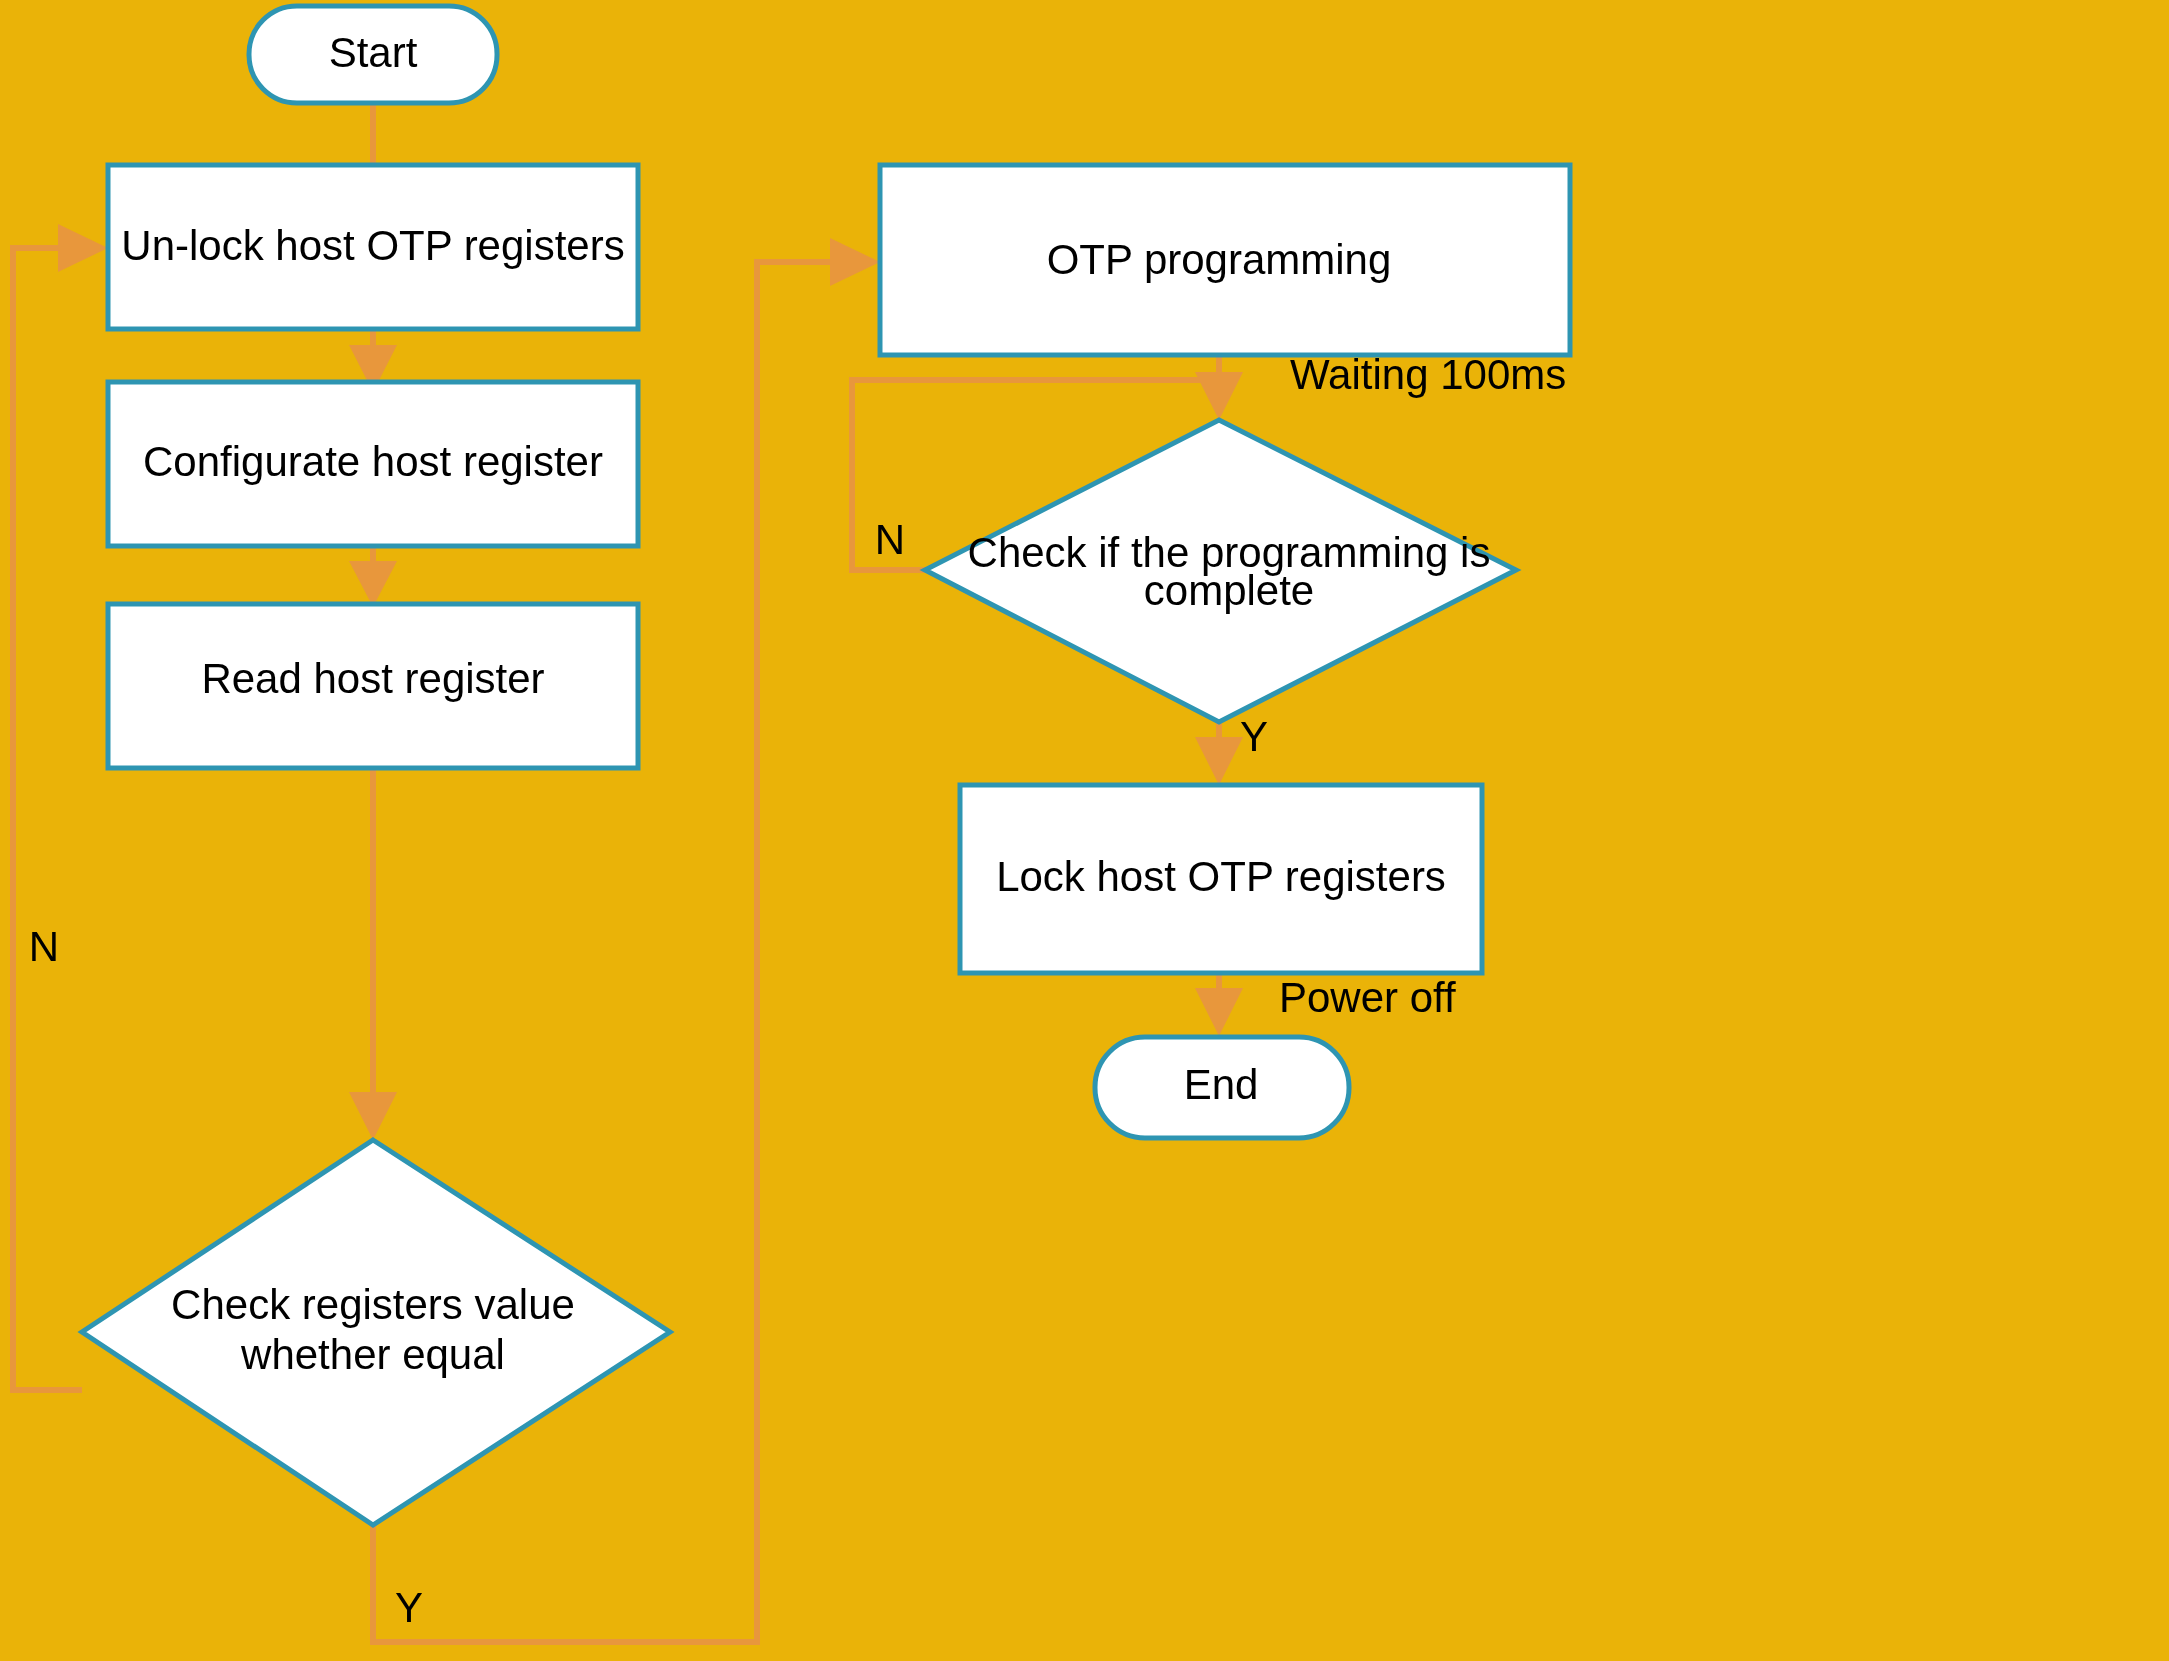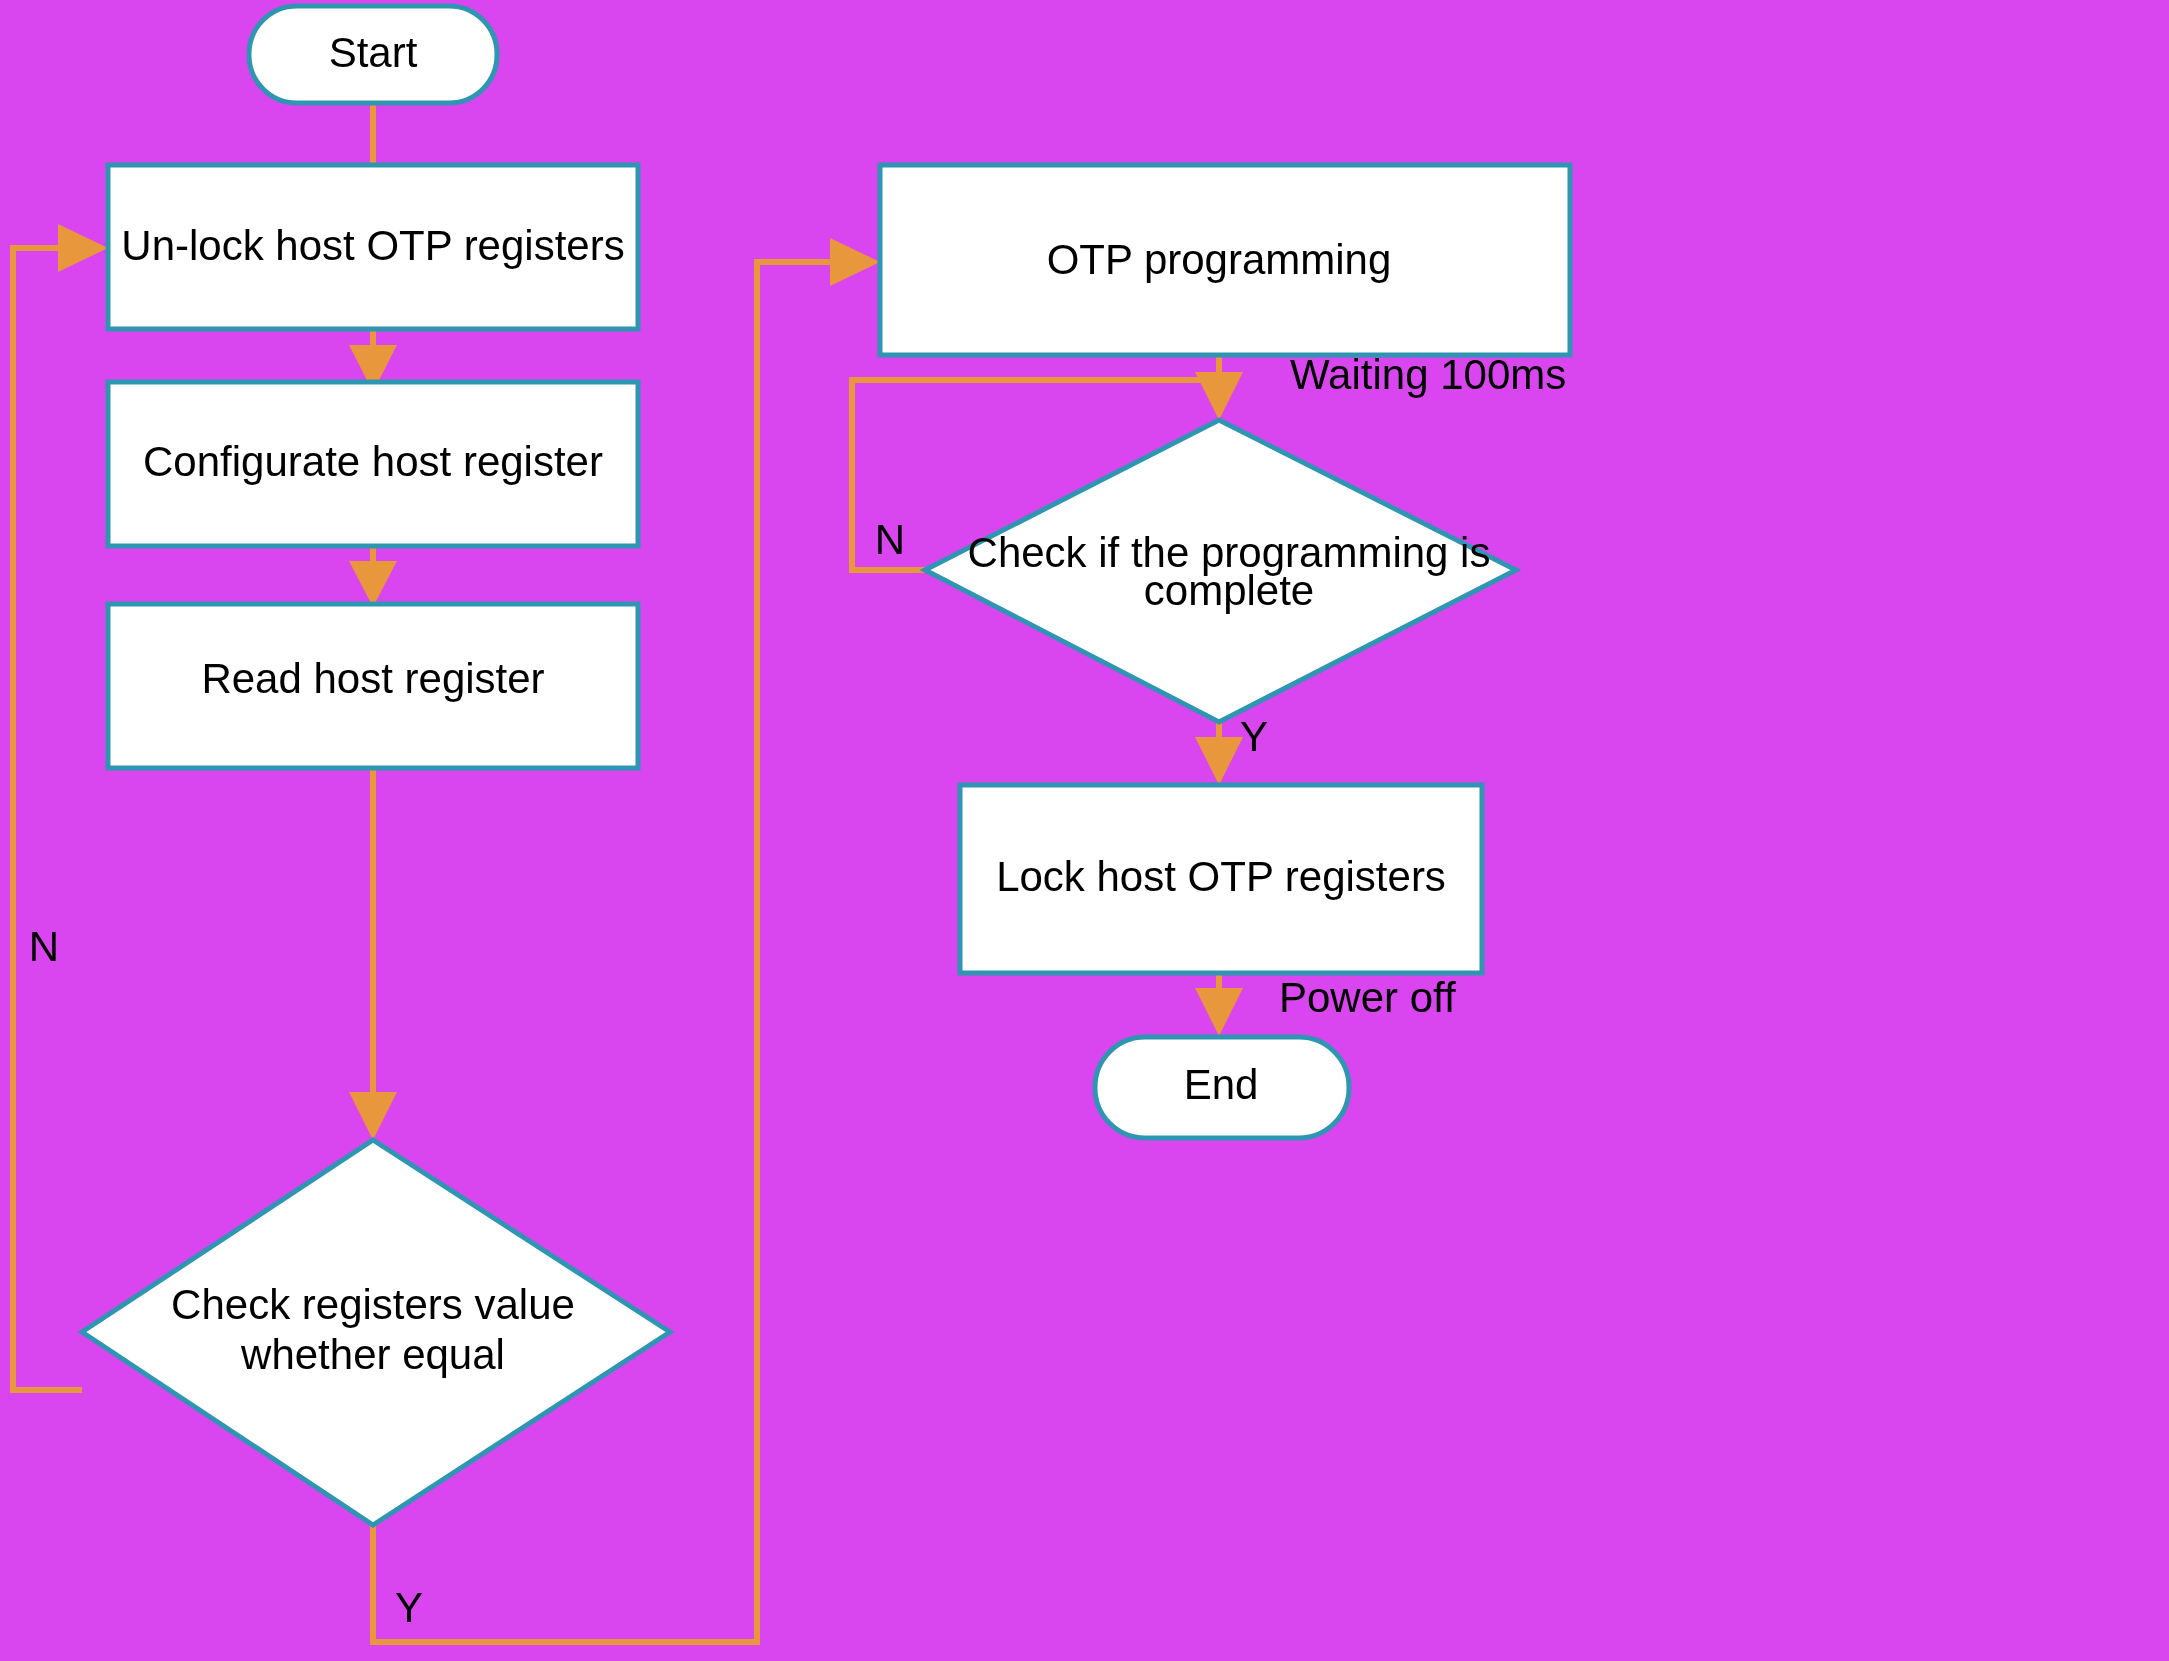--- a/index.html
+++ b/index.html
@@ -4,21 +4,21 @@
 <style>
   html, body {
     margin: 0;
     padding: 0;
     background: #ffffff;
   }
   #flow-root {
     position: relative;
     width: 2169px;
     height: 1661px;
-    background: #d946ef;
+    background: #eab308;
     font-family: "Liberation Sans", sans-serif;
     overflow: hidden;
   }
   svg.flow-canvas {
     display: block;
     width: 2169px;
     height: 1661px;
   }
   .node-shape {
     fill: #ffffff;

